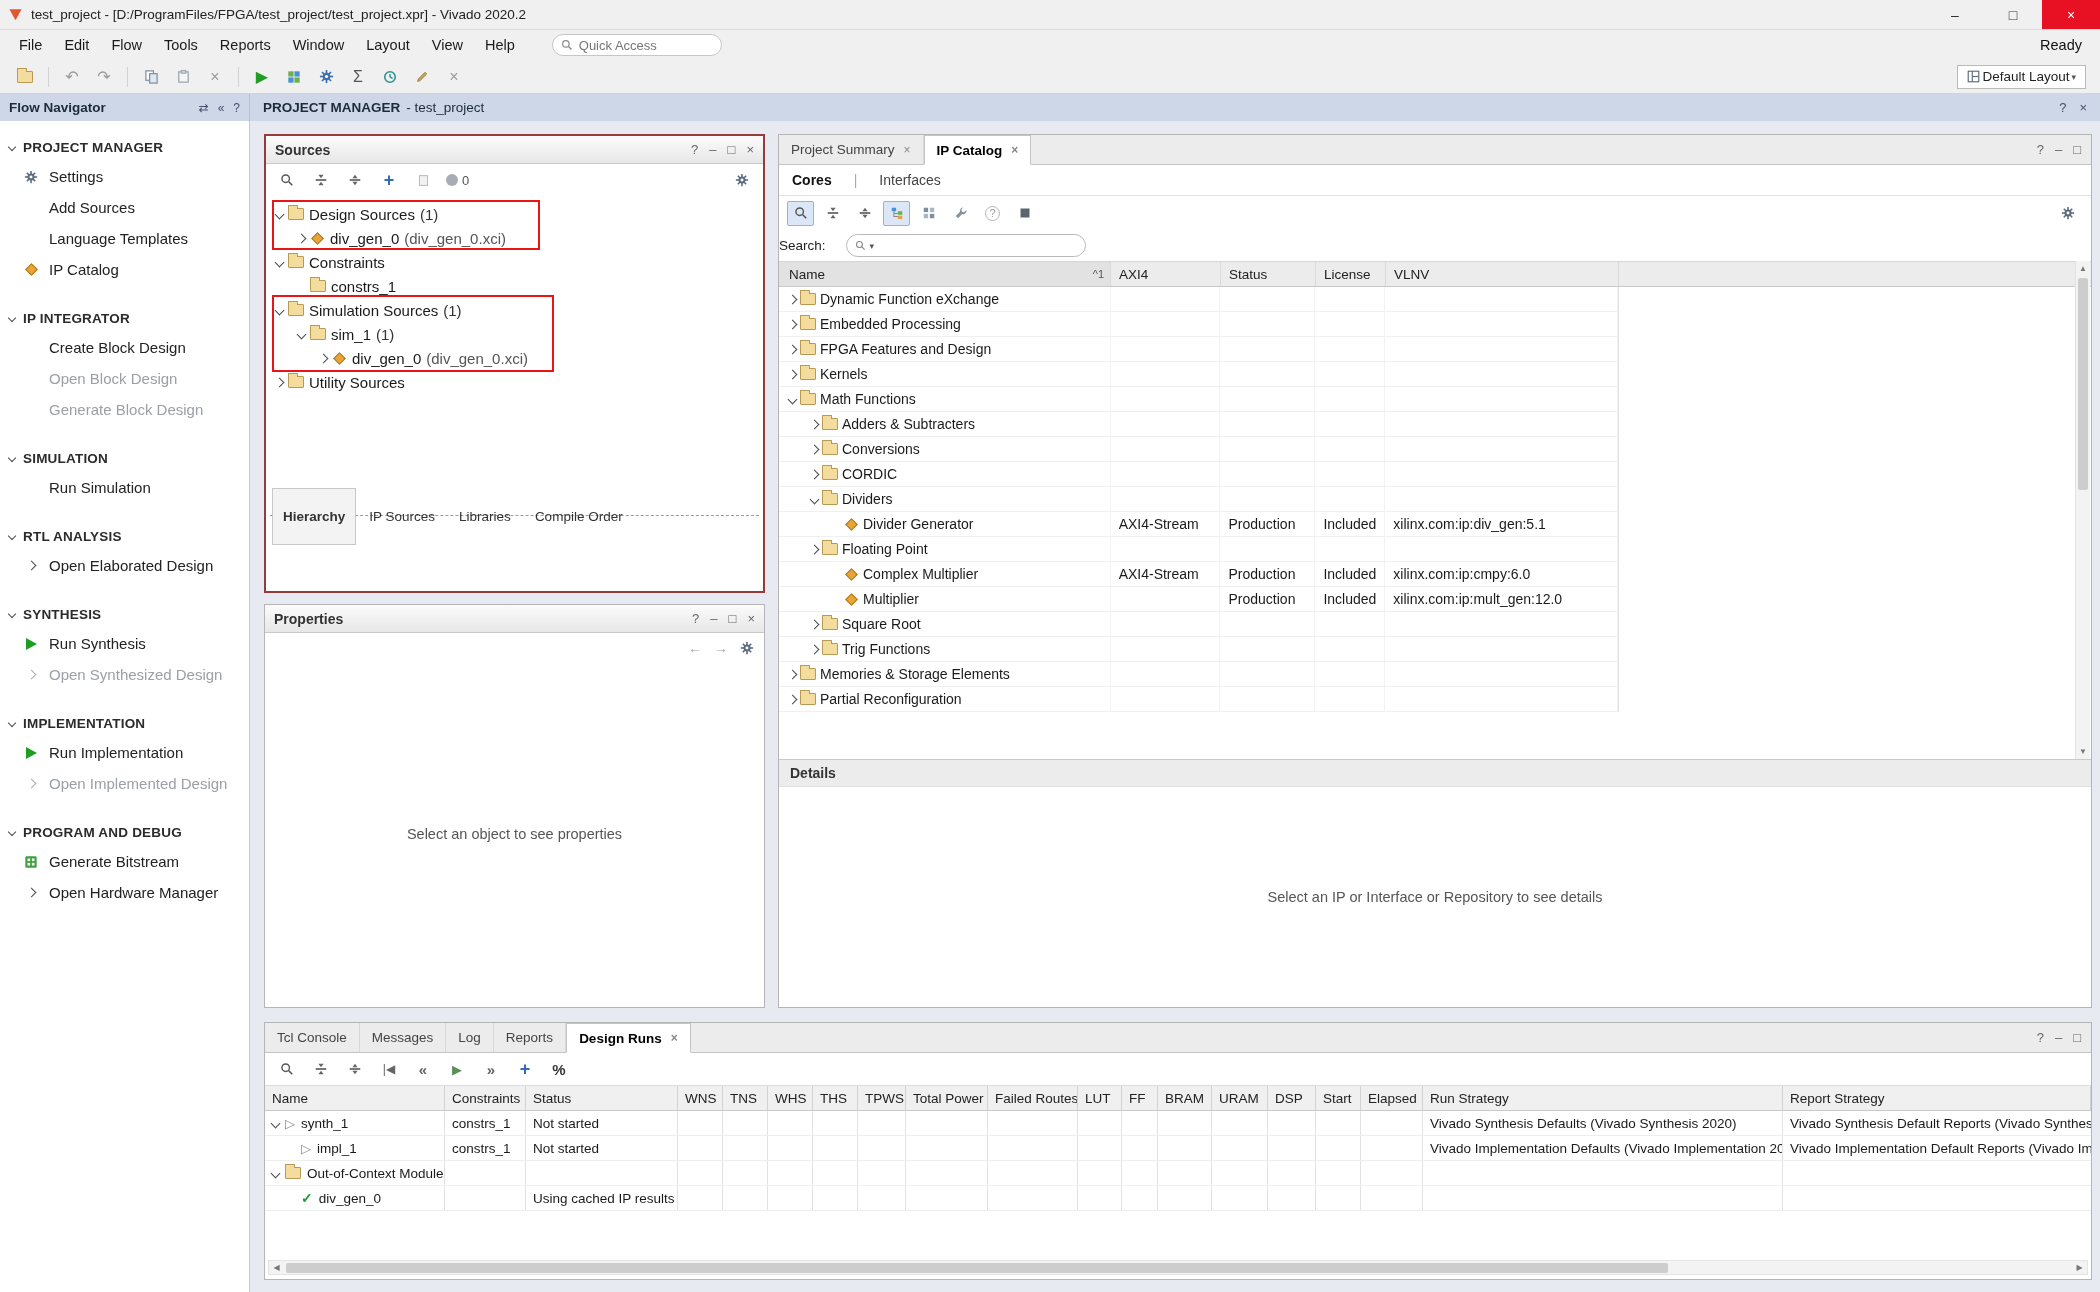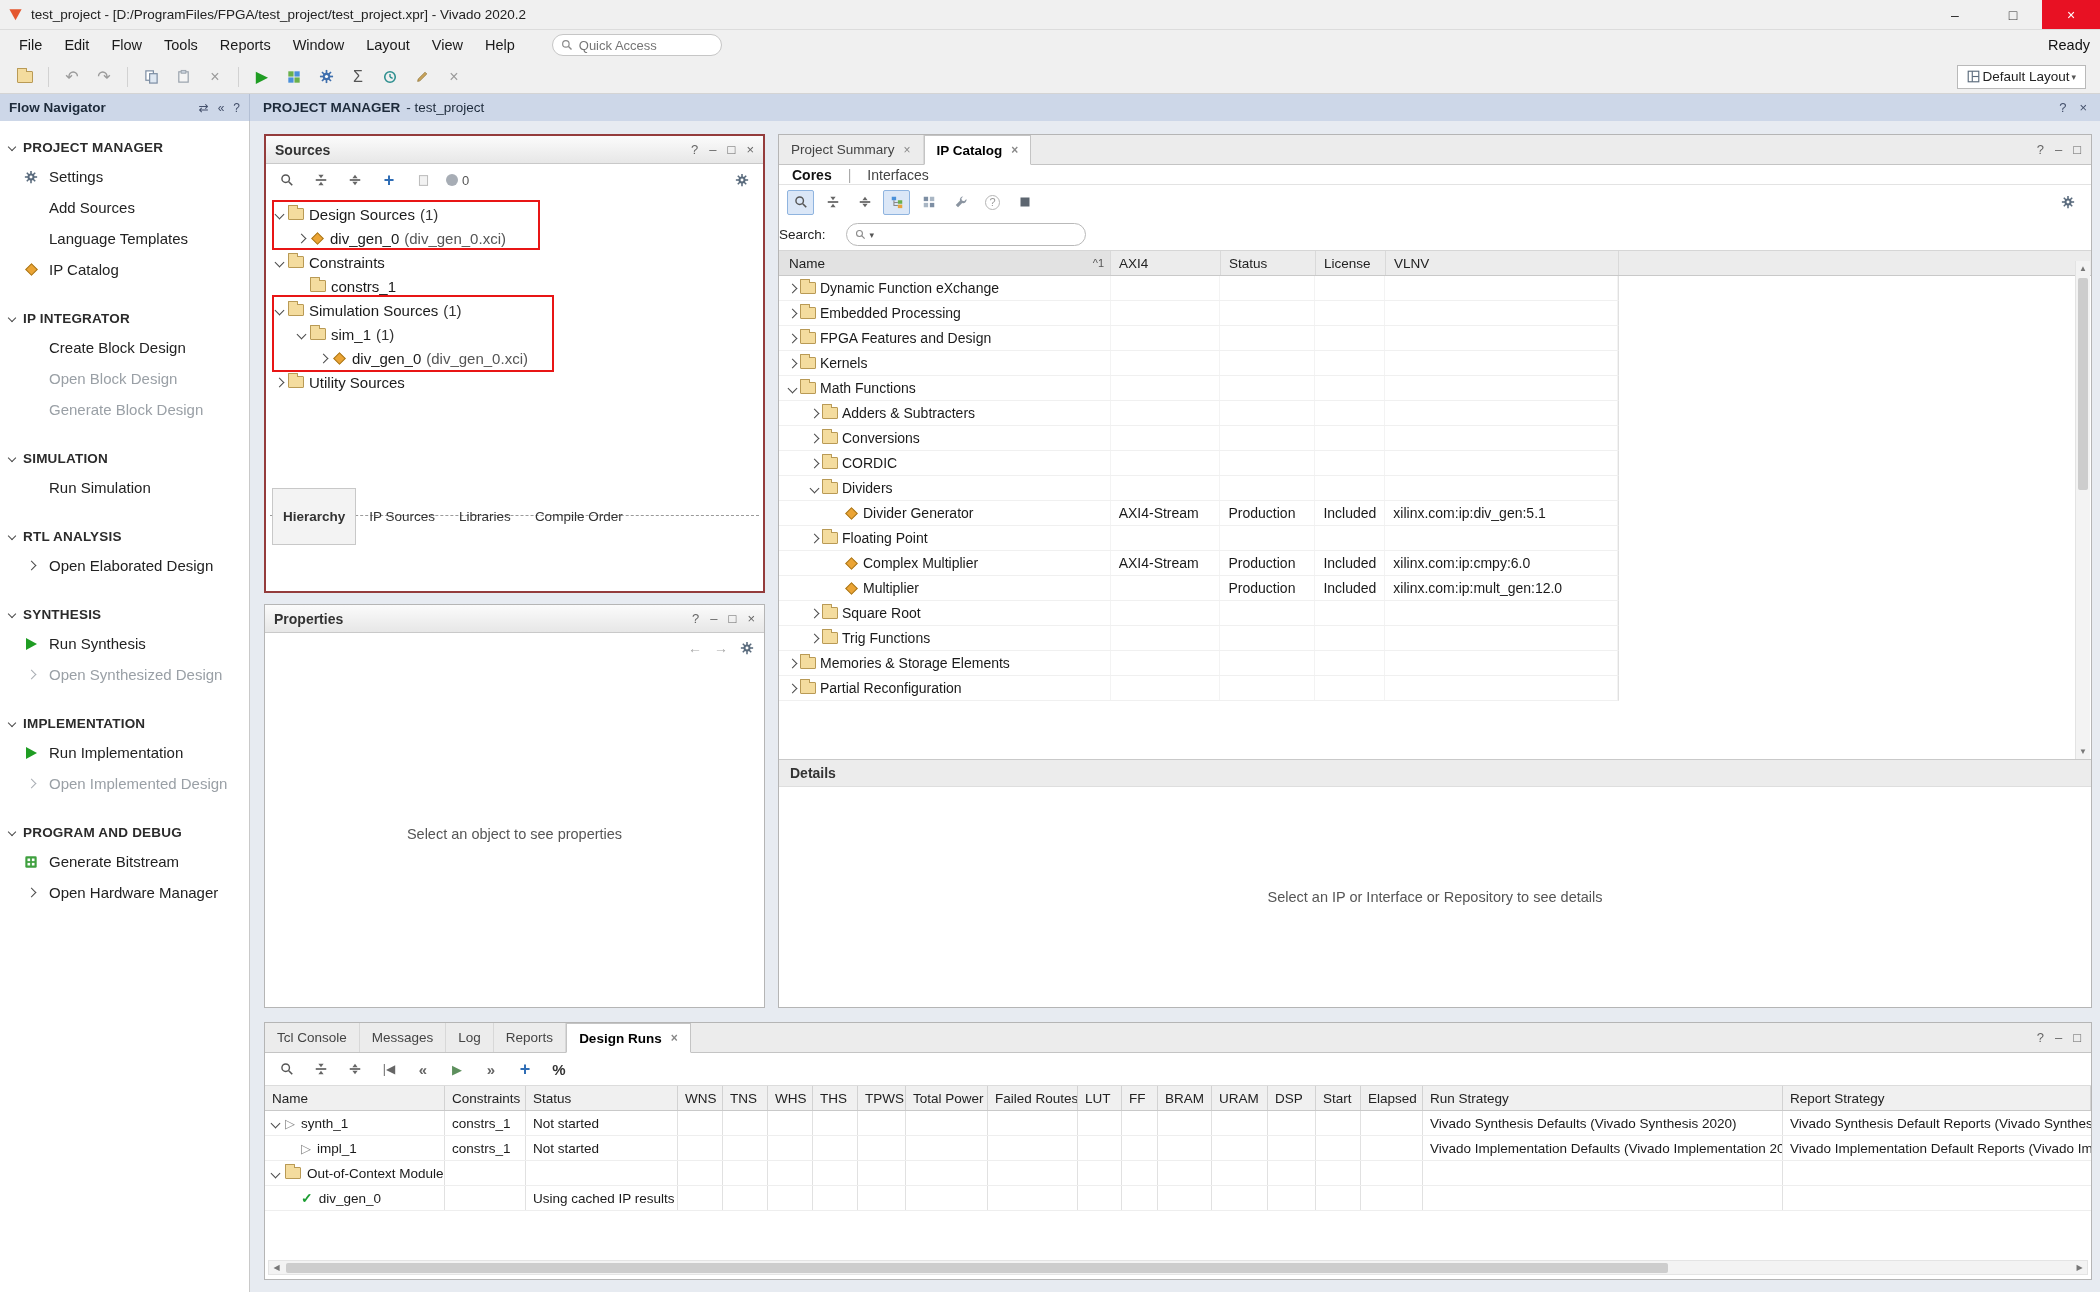--- a/index.html
+++ b/index.html
@@ -12,21 +12,21 @@
 .app-icon{margin-left:8px}
 .title-text{margin-left:8px;font-size:13.5px;color:#222}
 .win-controls{margin-left:auto;display:flex;height:100%}
 .win-btn{width:58px;height:100%;display:flex;align-items:center;justify-content:center;font-size:14px;color:#333}
 .win-btn.close{background:#e81123;color:#fff}
 
 .menubar{position:absolute;left:0;top:30px;right:0;height:30px;background:#f0f0f0;display:flex;align-items:center;padding-left:8px}
 .menu-item{padding:0 11px;line-height:30px;font-size:14.5px}
 .qa-box{margin-left:26px;width:170px;height:22px;border:1px solid #c6c6c6;border-radius:11px;background:#fff;display:flex;align-items:center;padding:0 8px;gap:6px}
 .qa-box input{border:none;outline:none;width:120px;font-size:13px;color:#444;font-family:"Liberation Sans",sans-serif;background:transparent}
-.ready{margin-left:auto;margin-right:10px;font-size:14.5px;color:#111}
+.ready{margin-left:auto;margin-right:18px;font-size:14.5px;color:#111}
 
 .toolbar{position:absolute;left:0;top:60px;right:0;height:34px;background:#f0f0f0;border-bottom:1px solid #d4d4d4;display:flex;align-items:center;padding-left:10px;gap:2px}
 .tb-btn{width:30px;height:28px;display:flex;align-items:center;justify-content:center;border-radius:3px;color:#555}
 .tb-sep{width:1px;height:20px;background:#d2d2d2;margin:0 6px}
 .glyph{font-size:16px;line-height:1}
 .glyph.dim{color:#9b9b9b}
 .glyph.green{color:#1f9d23}
 .glyph.blue{color:#2f6db5;font-weight:bold;font-size:18px}
 .layout-combo{margin-left:auto;margin-right:14px;height:24px;border:1px solid #b9b9b9;background:#fff;display:flex;align-items:center;padding:0 9px;gap:2px;font-size:13.5px;color:#222}
 .caret{font-size:9px;color:#555}
@@ -89,21 +89,21 @@
 .prop-toolbar{height:30px;display:flex;align-items:center;justify-content:flex-end;gap:12px;padding:0 10px;color:#a8a8a8;font-size:15px}
 .prop-body{height:342px;display:flex;align-items:center;justify-content:center;color:#555;font-size:14.5px}
 
 
 #rightpanel{left:778px;top:134px;width:1314px;height:874px}
 .rp-tabs{height:30px;background:#ececec;border-bottom:1px solid #c4c4c4;display:flex;align-items:stretch}
 .rp-tab{display:flex;align-items:center;gap:9px;padding:0 12px;font-size:13.5px;color:#444;border-right:1px solid #d8d8d8}
 .rp-tab .x{color:#888;font-size:12px}
 .rp-tab.active{background:#fff;font-weight:bold;color:#000;border:1px solid #c4c4c4;border-bottom:1px solid #fff;margin-bottom:-1px}
 .rp-hdr-icons{margin-left:auto;display:flex;align-items:center;gap:11px;padding-right:10px;color:#666;font-size:13px}
-.rp-subtabs{height:20px;display:flex;align-items:center;gap:16px;padding-left:13px;border-bottom:1px solid #e3e3e3;font-size:14px}
+.rp-subtabs{height:31px;display:flex;align-items:center;gap:22px;padding-left:13px;border-bottom:1px solid #e3e3e3;font-size:14px}
 .rp-subtabs .sep{color:#aaa}
 .subtab-active{font-weight:bold;color:#111}
 .subtab{color:#444}
 .rp-toolbar{height:34px;display:flex;align-items:center;gap:5px;padding-left:8px}
 .rp-toolbar .tb-btn{width:27px;height:25px}
 .pressed{background:#dbe7f7;border:1px solid #8fb4df;border-radius:2px}
 .rp-toolbar .right{margin-left:auto;margin-right:10px}
 .rp-search{height:31px;display:flex;align-items:center;gap:20px;}
 .rp-search label{font-size:13.5px;color:#222}
 .searchbox{width:240px;height:23px;border:1px solid #b9b9b9;border-radius:12px;display:flex;align-items:center;gap:4px;padding:0 8px;background:#fff}

